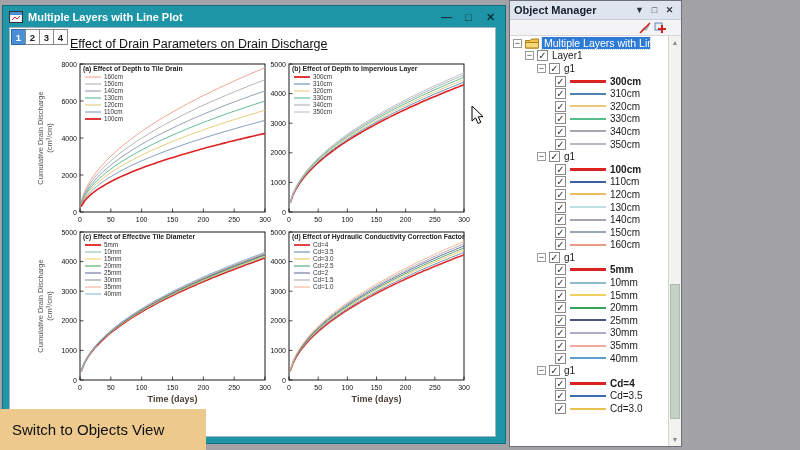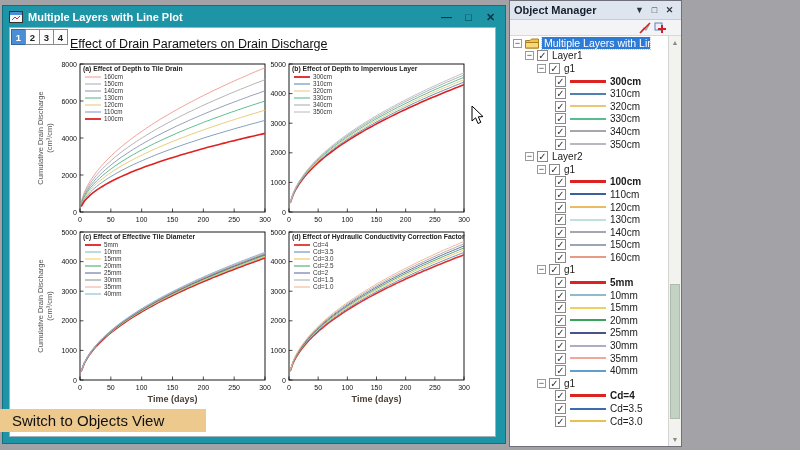--- a/index.html
+++ b/index.html
@@ -73,21 +73,21 @@
     overflow:hidden;max-width:104px;}
   .om-scroll{position:absolute;right:0;top:0;width:13px;bottom:0;
     background:#f2f2ef;border-left:1px solid #d4d4d4;box-sizing:border-box;}
   .scroll-arrow{position:absolute;left:0;width:12px;height:13px;font-size:7px;
     color:#8a8a8a;text-align:center;line-height:13px;}
   .scroll-arrow.up{top:0;}
   .scroll-arrow.down{bottom:0;}
   .scroll-thumb{position:absolute;left:1px;width:10px;top:248px;height:135px;
     background:#c4d2c4;border:1px solid #aebcae;box-sizing:border-box;}
   
-  .callout{position:absolute;left:0;top:409px;width:206px;height:23px;
+  .callout{position:absolute;left:0;top:409px;width:206px;height:41px;
     background:#edc98e;display:flex;align-items:center;padding-left:12px;
     font-size:15px;color:#101010;z-index:50;box-sizing:border-box;}
 </style>
 </head>
 <body>
 
 <div class="graph-window">
   <div class="gw-titlebar">
     <svg class="gw-icon" viewBox="0 0 14 12">
       <rect x="0.5" y="0.5" width="13" height="11" fill="#f4f7fa" stroke="#333"></rect>
@@ -383,25 +383,20 @@
         <div class="row plot">
           <span class="cb"></span>
           <span class="swatch" style="background: rgb(166, 166, 176);"></span>
           <span class="plot-label">340cm</span>
         </div>
         <div class="row plot">
           <span class="cb"></span>
           <span class="swatch" style="background: rgb(184, 184, 194);"></span>
           <span class="plot-label">350cm</span>
         </div>
-        <div class="row layer">
-          <span class="expander"></span>
-          <span class="cb"></span>
-          <span class="plot-label">Layer2</span>
-        </div>
         <div class="row group">
           <span class="expander"></span>
           <span class="cb"></span>
           <span class="plot-label">g1</span>
         </div>
         <div class="row plot">
           <span class="cb"></span>
           <span class="swatch bold" style="background: rgb(221, 34, 34);"></span>
           <span class="plot-label bold">100cm</span>
         </div>

